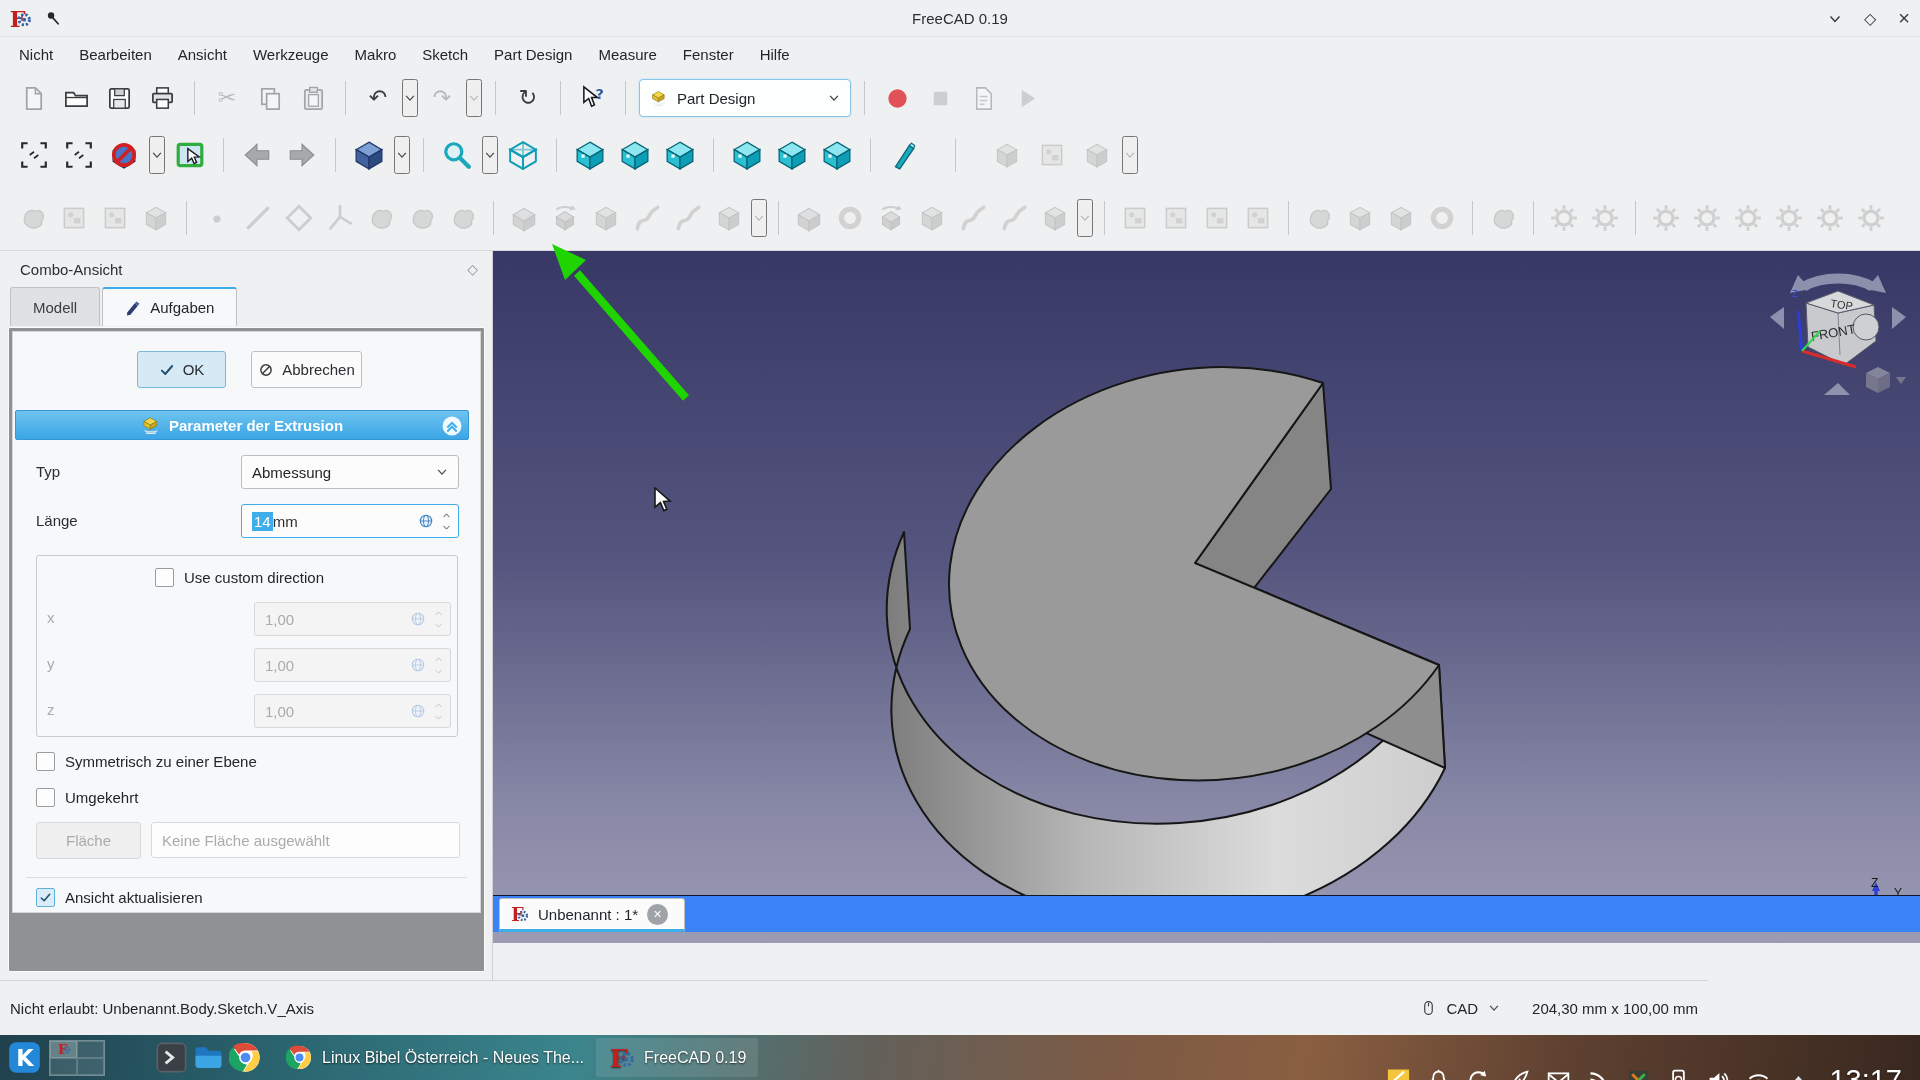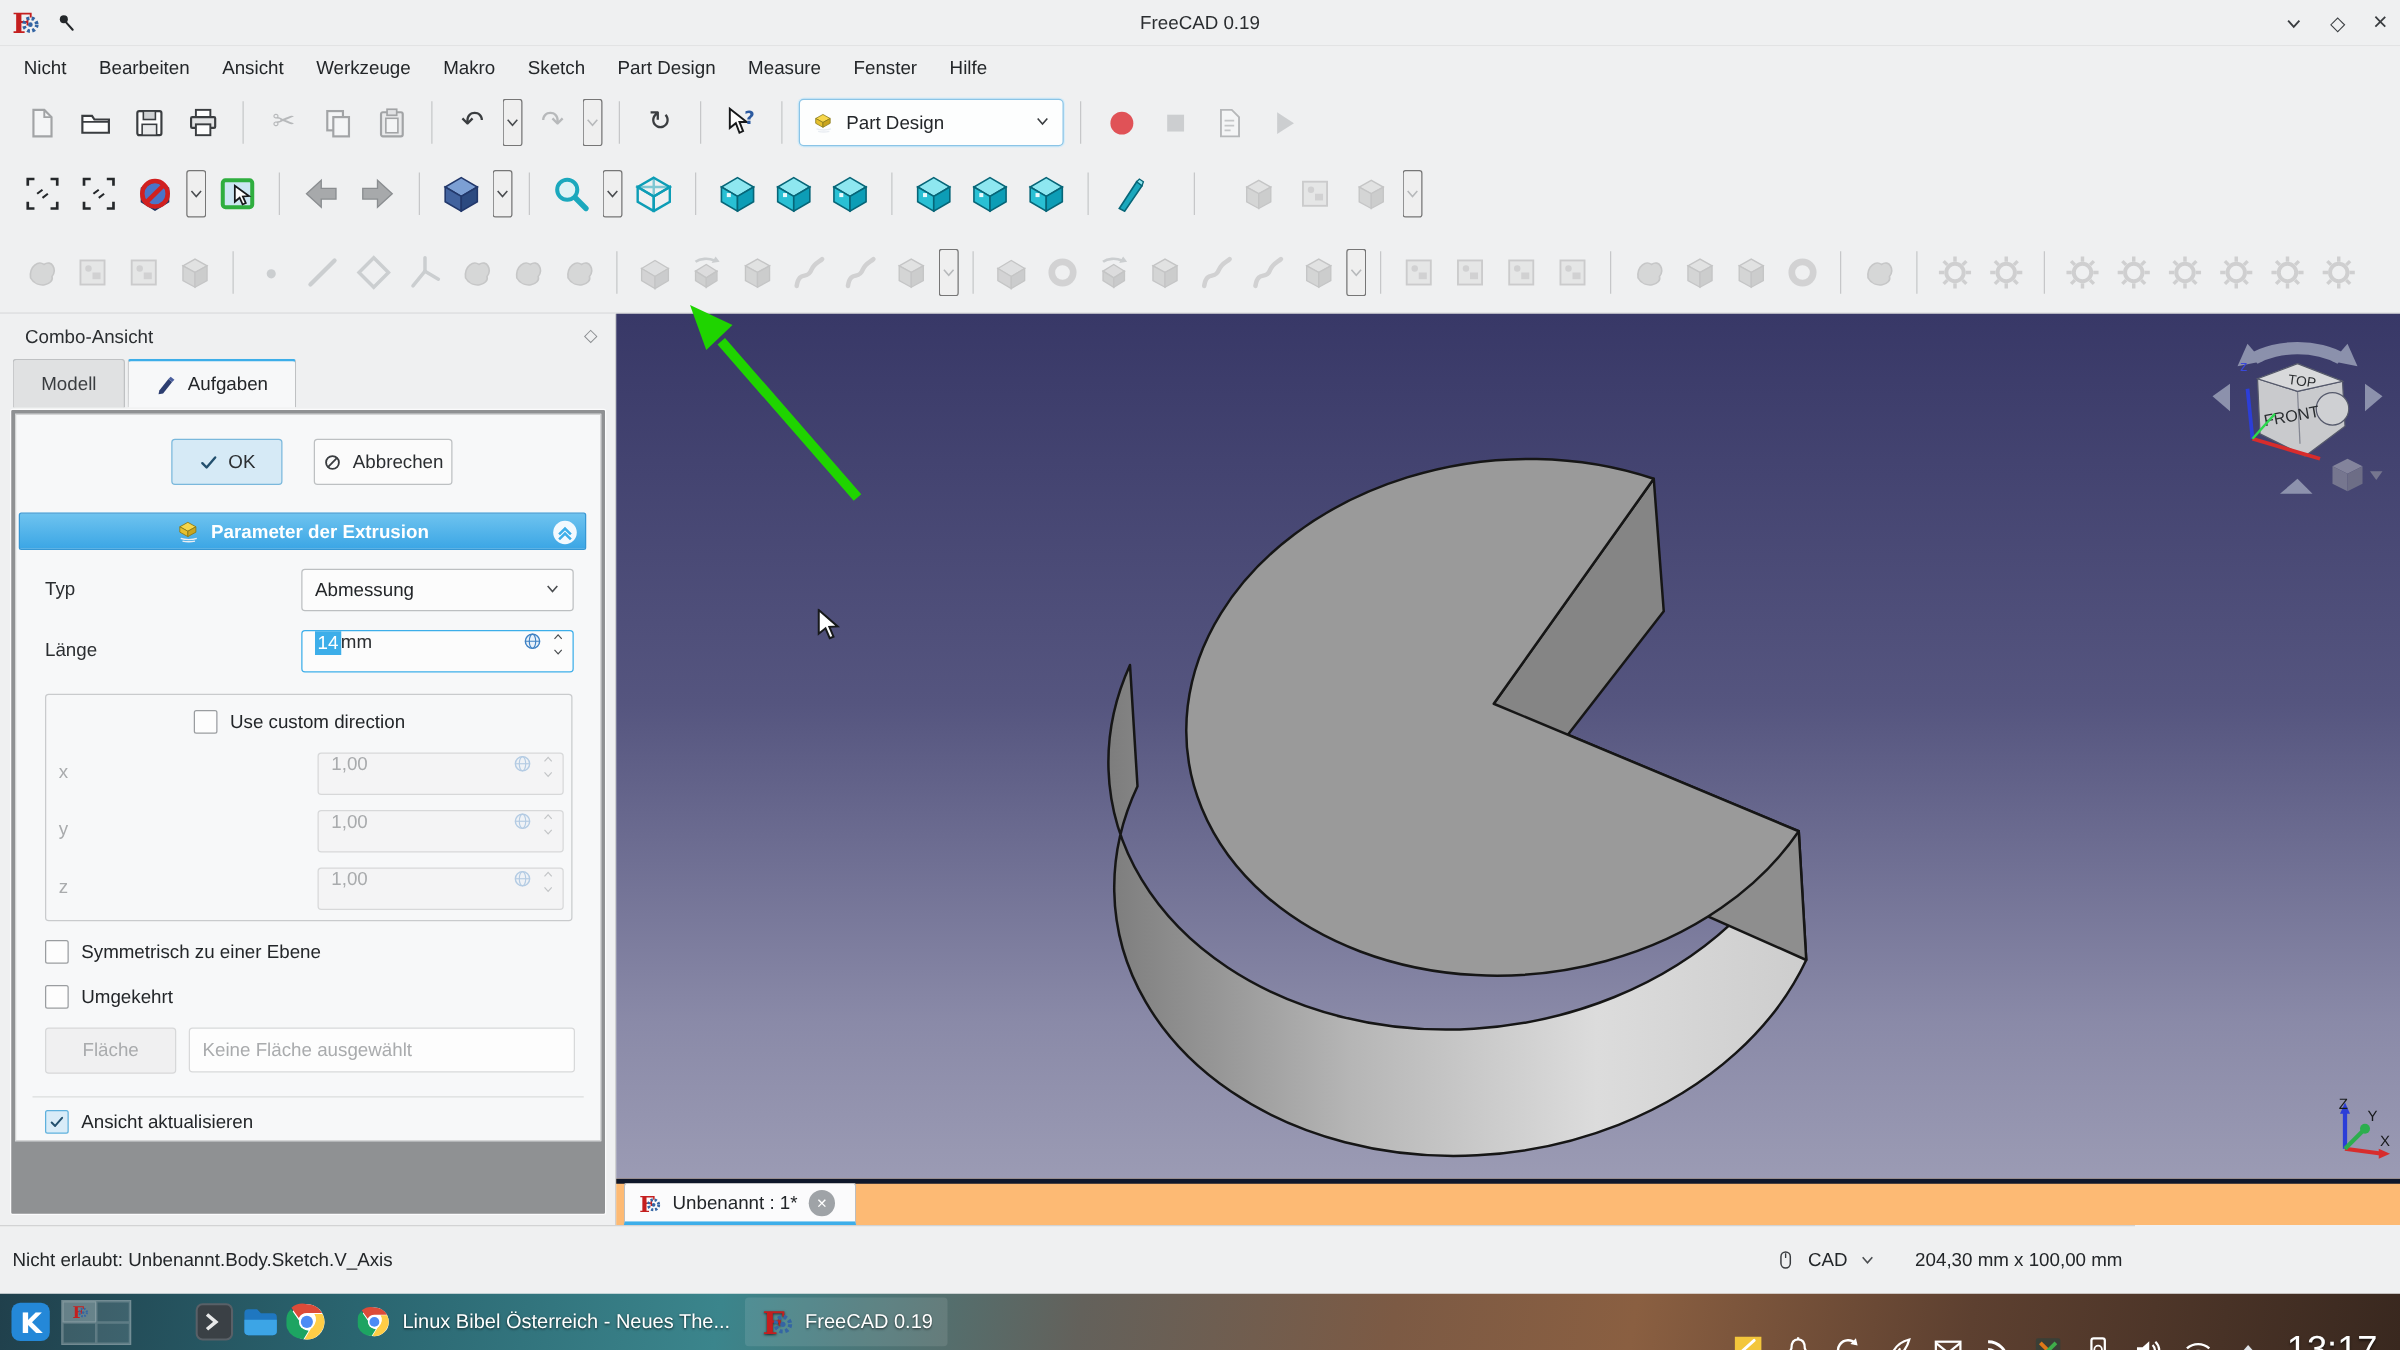--- a/index.html
+++ b/index.html
@@ -58,21 +58,21 @@
   .btn svg { width:16px; height:16px; }
   .btn-ok { position:absolute; left:124px; top:19px; width:89px; height:37px; background:#d6eaf6; border-color:#7ab8dc; }
   .btn-cancel { position:absolute; left:238px; top:19px; width:111px; height:37px; }
   .sect-head { position:absolute; left:2px; top:78px; width:454px; height:30px; background:linear-gradient(#6ec3ef,#3ba6e5); border:1px solid #3697d4; border-radius:2px; display:flex; align-items:center; justify-content:center; gap:8px; color:#fff; font-weight:bold; font-size:15px; }
   .sect-head svg.padic { width:20px; height:20px; }
   .sect-head .collapse { position:absolute; right:5px; top:4px; width:22px; height:22px; }
   .fieldrow-label { position:absolute; font-size:15px; color:#2b2e31; }
   .combo { position:absolute; height:34px; background:#fcfcfc; border:1px solid #bcbfc1; border-radius:3px; display:flex; align-items:center; padding:0 10px; font-size:15px; }
   .combo .cv { margin-left:auto; color:#4a4d50; }
   .combo .cv svg { width:12px; height:12px; }
-  .spin { position:absolute; height:34px; background:#fcfcfc; border:1px solid #bcbfc1; border-radius:3px; display:flex; align-items:flex-start; padding:0 6px 0 10px; font-size:15px; }
+  .spin { position:absolute; height:34px; background:#fcfcfc; border:1px solid #bcbfc1; border-radius:3px; display:flex; align-items:center; padding:0 6px 0 10px; font-size:15px; }
   .spin.focus { border:1px solid #3daee9; }
   .spin .selhl { background:#3daee9; color:#fff; padding:1px 2px; }
   .spin .unit { color:#2b2e31; }
   .spin .globe { margin-left:auto; width:16px; height:16px; }
   .spin .updown { display:flex; flex-direction:column; gap:3px; margin-left:7px; color:#4a4d50; }
   .spin .updown svg { width:11px; height:9px; }
   .spin.dis { background:#f4f4f5; border-color:#d7d8d9; color:#a9abad; }
   .spin.dis .updown { color:#c3c5c7; }
   .spin.dis .globe { opacity:.35; }
   .groupbox { position:absolute; left:23px; top:223px; width:422px; height:182px; border:1px solid #c9cbcd; border-radius:3px; }
@@ -86,21 +86,21 @@
   .btn.disb { background:#f0f0f1; border-color:#d7d8d9; color:#a9abad; }
 
   
   .viewport { position:absolute; left:493px; top:251px; width:1427px; height:692px; background:linear-gradient(#383867, #55557f 45%, #8a8aa8 82%, #9b9bb4); overflow:hidden; }
   .viewport svg.scene { position:absolute; inset:0; }
   .navcube { position:absolute; right:6px; top:4px; width:152px; height:148px; }
   .axiscross { position:absolute; right:6px; bottom:14px; width:56px; height:52px; }
   .cursor3d { position:absolute; left:160px; top:236px; width:22px; height:26px; }
 
   
-  .tabstrip { position:absolute; left:493px; top:943px; width:1427px; height:37px; background:#fdba74; border-top:4px solid #0f172a; display:flex; align-items:flex-end; }
+  .tabstrip { position:absolute; left:493px; top:895px; width:1427px; height:37px; background:#3b82f6; border-top:1px solid #0f172a; display:flex; align-items:flex-end; }
   .doctab { margin-left:6px; height:34px; min-width:186px; background:#fbfbfc; border:1px solid #bcbec0; border-bottom:3px solid #3daee9; border-radius:3px 3px 0 0; display:flex; align-items:center; gap:9px; padding:0 10px; font-size:15px; }
   .doctab svg.fcs { width:19px; height:19px; }
   .doctab .closec { width:21px; height:21px; border-radius:50%; background:#9fa3a7; color:#fff; font-size:14px; display:flex; align-items:center; justify-content:center; line-height:1; }
 
   
   .statusbar { position:absolute; left:0; top:980px; width:1708px; height:55px; background:#eff0f1; border-top:1px solid #d2d3d4; display:flex; align-items:center; font-size:15px; }
   .statusbar .msg { margin-left:10px; }
   .statusbar .right { margin-left:auto; margin-right:10px; display:flex; align-items:center; gap:10px; }
   .statusbar .right svg.mouse { width:15px; height:20px; }
   .statusbar .right svg.cv { width:12px; height:12px; color:#4a4d50; }

